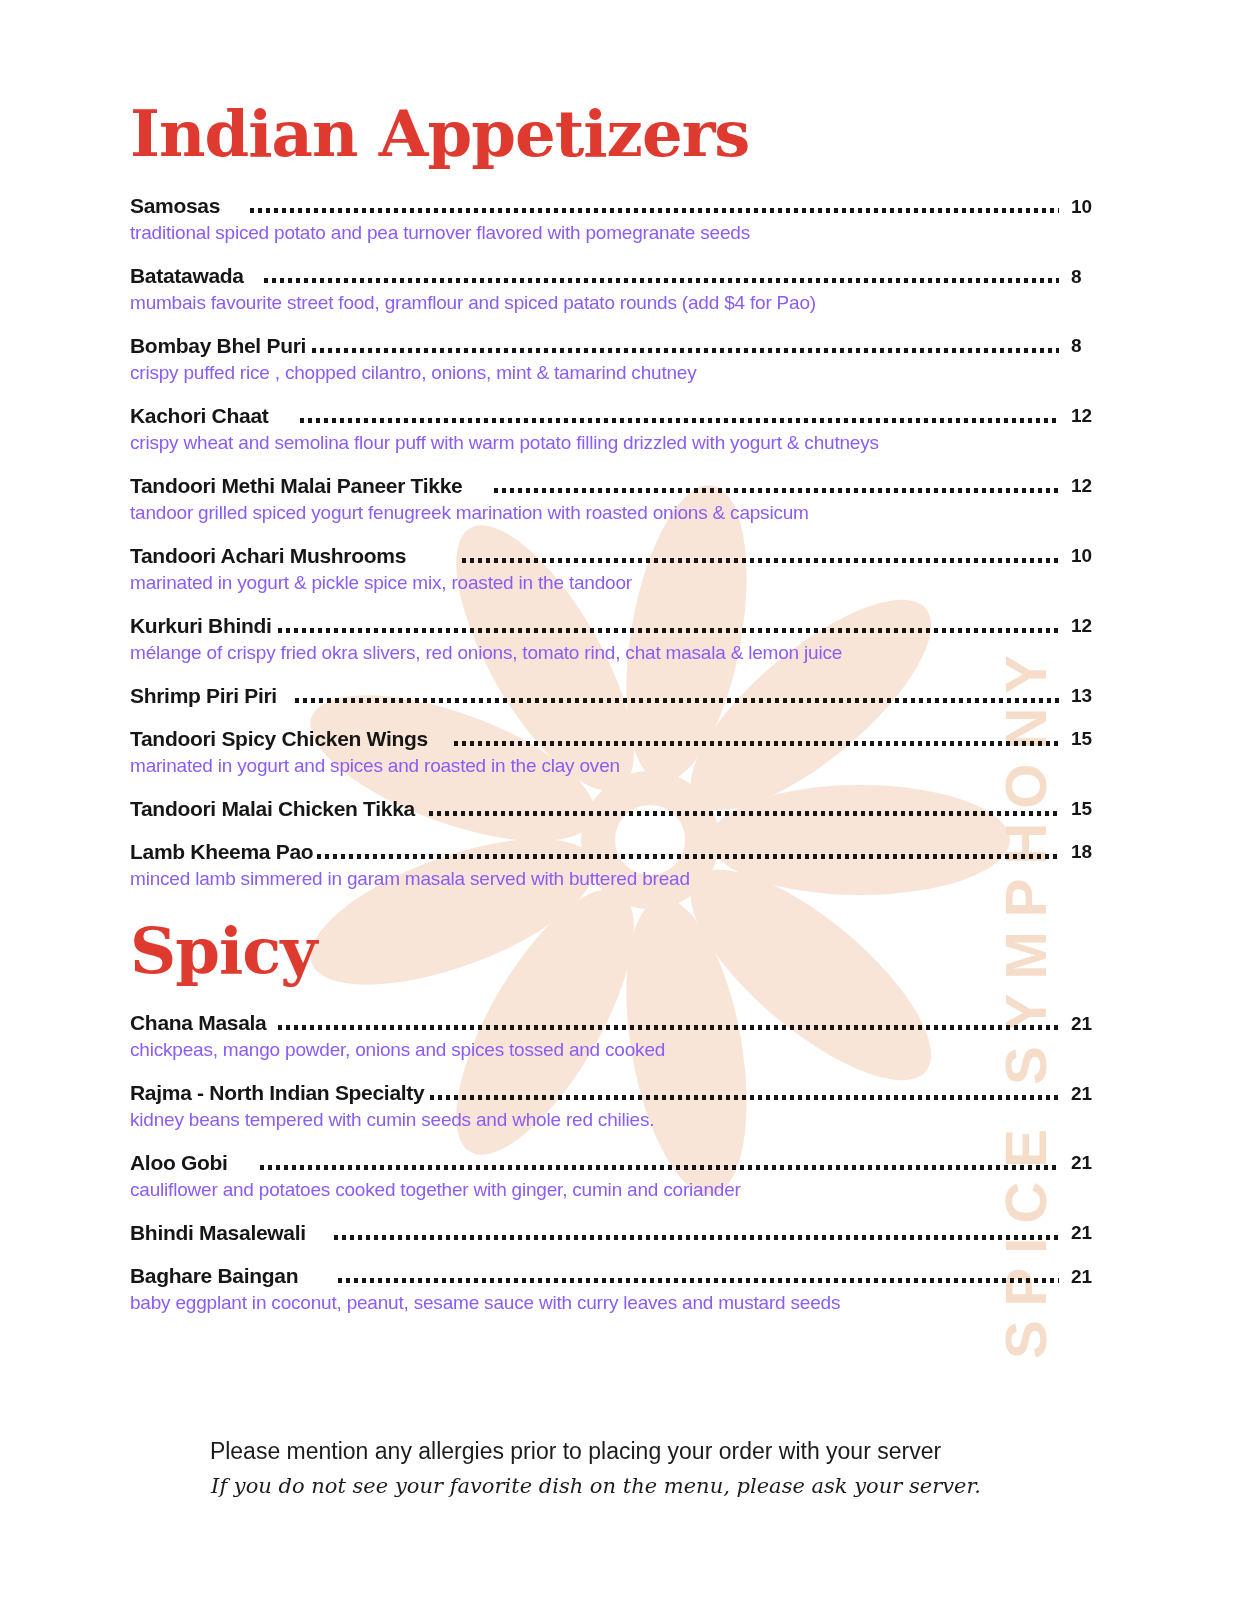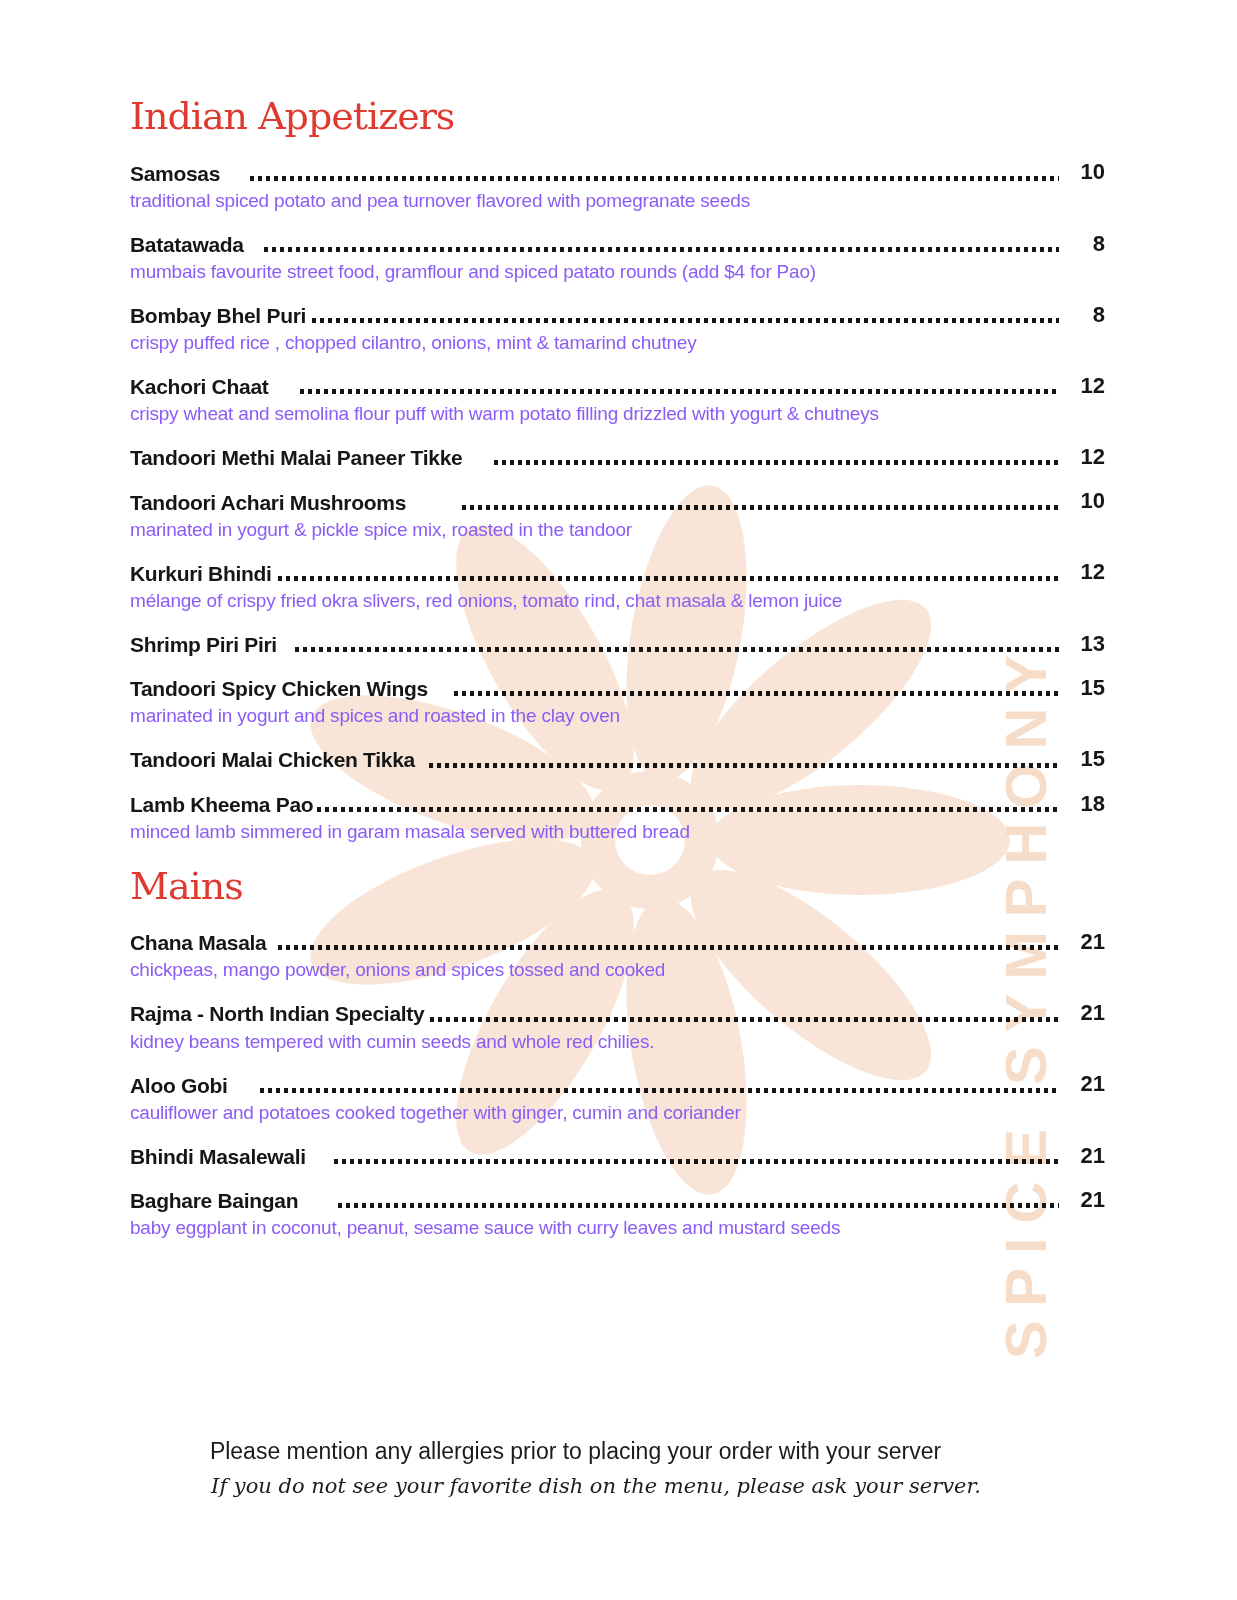--- a/index.html
+++ b/index.html
@@ -34,22 +34,22 @@
   }
   .content {
     position: absolute;
     left: 130px;
     top: 92px;
     width: 975px;
     z-index: 1;
   }
   .section-title {
     font-family: "DejaVu Serif", serif;
-    font-weight: 400;
-    font-size: 38px;
+    font-weight: 700;
+    font-size: 64px;
     line-height: 1.3;
     letter-spacing: -1px;
     color: var(--accent, #df3a30);
     margin: 0 0 18px 0;
   }
   .section + .section .section-title { margin-top: 16px; }
   .menu-item { margin-bottom: 18px; }
   .item-row { display: flex; align-items: flex-end; }
   .item-name {
     font-weight: 700;
@@ -60,24 +60,24 @@
   }
   .leader {
     flex: 1;
     height: 5px;
     align-self: flex-end;
     margin: 0 12px 5px 0;
     background: repeating-linear-gradient(90deg, var(--ink, #161616) 0 4px, transparent 4px 8px);
   }
   .item-price {
     font-weight: 700;
-    font-size: 22px;
+    font-size: 19px;
     line-height: 1.2;
     min-width: 34px;
-    text-align: right;
+    text-align: left;
   }
   .item-desc {
     font-size: 19px;
     line-height: 1.25;
     letter-spacing: -0.2px;
     margin-top: 3px;
     color: #8b5cf6;
   }
   .footer {
     position: absolute;
@@ -156,20 +156,21 @@
               <span class="item-price">12</span>
             </div>
             <div class="item-desc">crispy wheat and semolina flour puff with warm potato filling drizzled with yogurt &amp; chutneys</div>
           </div>
           <div class="menu-item">
             <div class="item-row">
               <span class="item-name">Tandoori  Methi Malai Paneer Tikke</span>
               <span class="leader" style="margin-left: 32px;"></span>
               <span class="item-price">12</span>
             </div>
+            <div class="item-desc">tandoor grilled spiced yogurt fenugreek marination with roasted onions &amp; capsicum</div>
           </div>
           <div class="menu-item">
             <div class="item-row">
               <span class="item-name">Tandoori Achari Mushrooms</span>
               <span class="leader" style="margin-left: 56px;"></span>
               <span class="item-price">10</span>
             </div>
             <div class="item-desc">marinated in yogurt &amp; pickle spice mix, roasted in the tandoor</div>
           </div>
           <div class="menu-item">
@@ -205,21 +206,21 @@
           <div class="menu-item">
             <div class="item-row">
               <span class="item-name">Lamb Kheema Pao</span>
               <span class="leader" style="margin-left: 4px;"></span>
               <span class="item-price">18</span>
             </div>
             <div class="item-desc">minced lamb simmered in garam masala served with buttered bread</div>
           </div>
         </section>
         <section class="section">
-          <h1 class="section-title">Mains</h1>
+          <h1 class="section-title">Spicy</h1>
           <div class="menu-item">
             <div class="item-row">
               <span class="item-name">Chana Masala</span>
               <span class="leader" style="margin-left: 12px;"></span>
               <span class="item-price">21</span>
             </div>
             <div class="item-desc">chickpeas, mango powder, onions and spices tossed and cooked</div>
           </div>
           <div class="menu-item">
             <div class="item-row">

